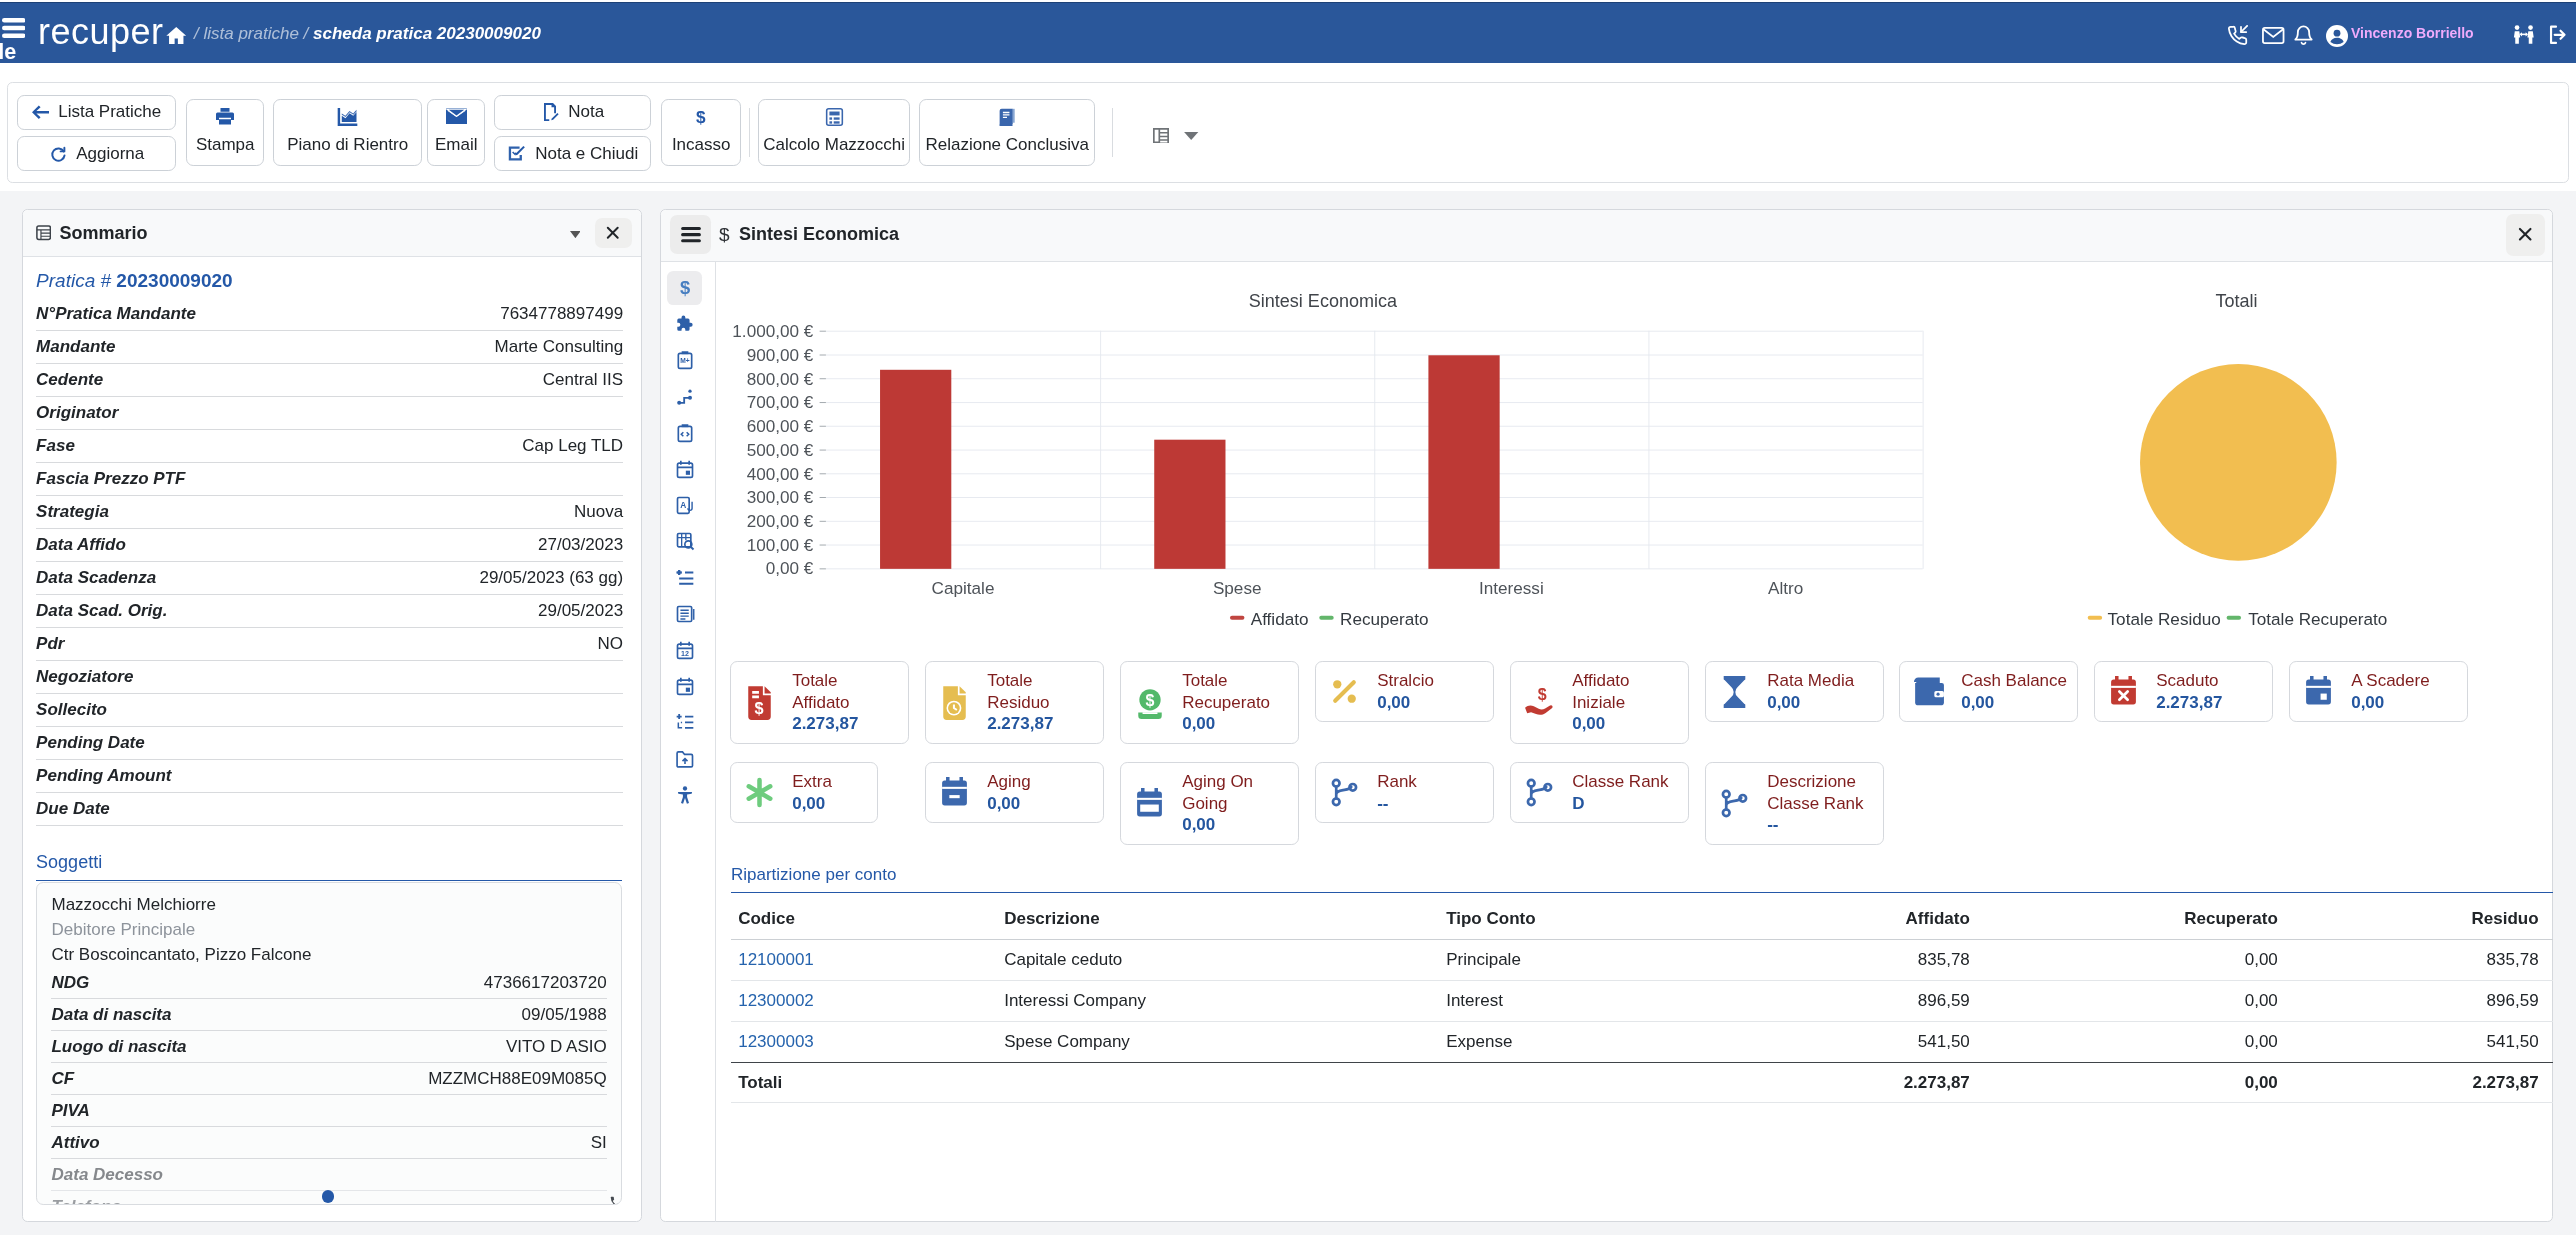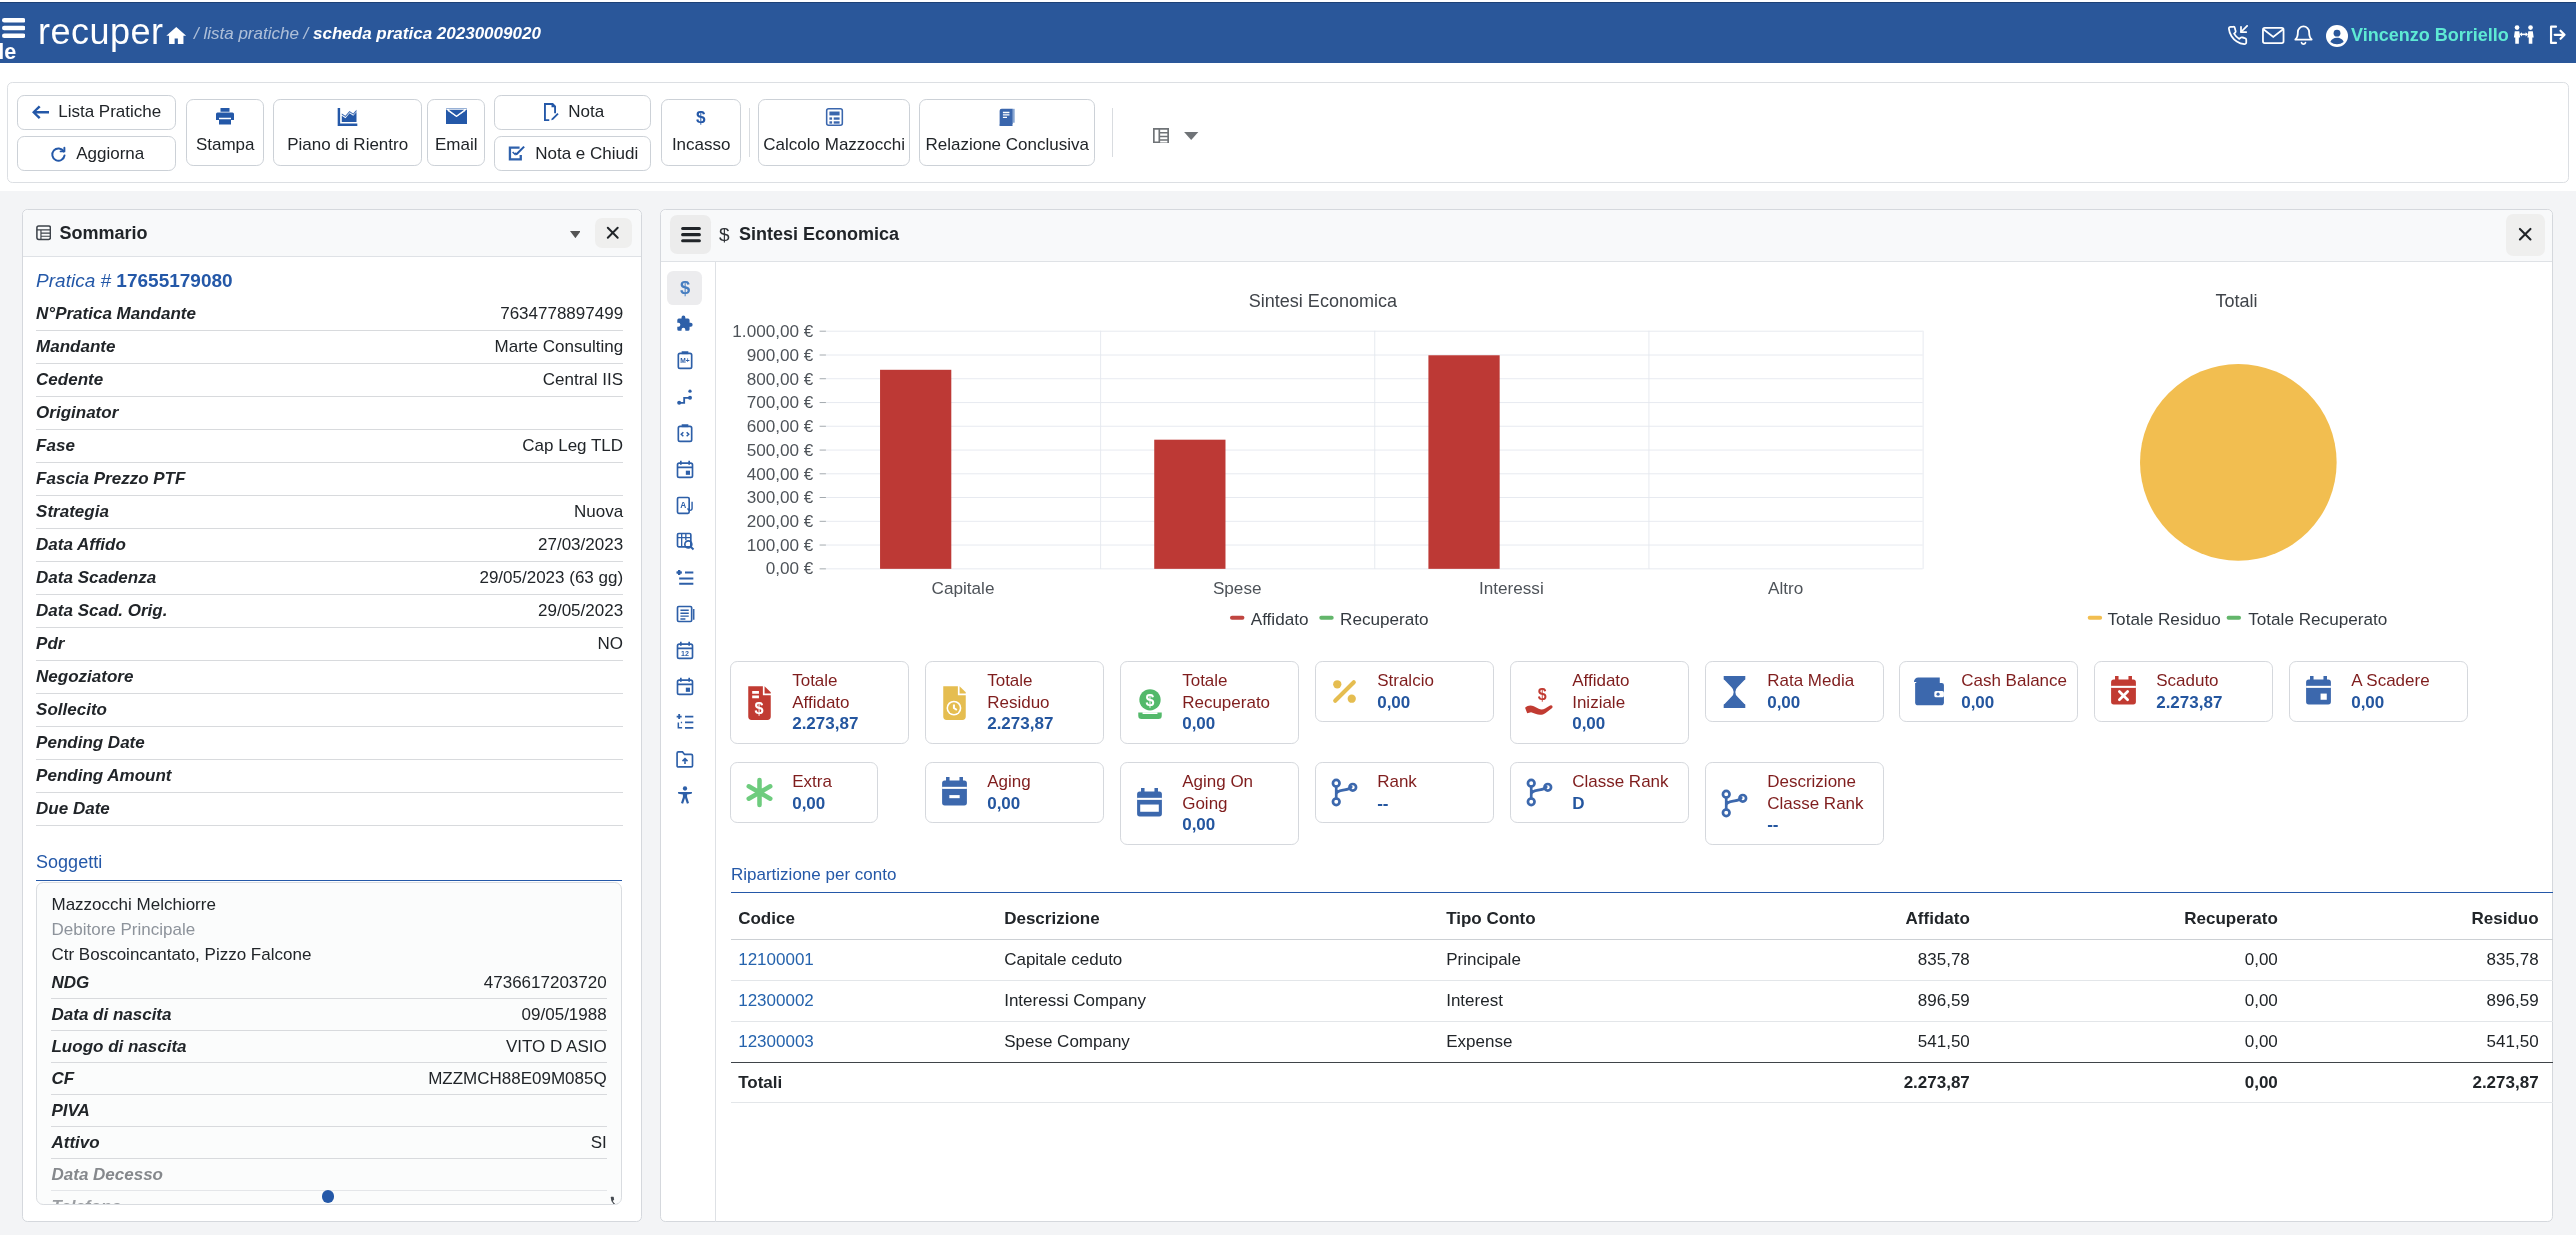--- a/index.html
+++ b/index.html
@@ -7,21 +7,21 @@
 #page{position:relative;width:2576px;height:1236px;overflow:hidden;
   font-family:"Liberation Sans",sans-serif;color:#212529;background:#fff}
 .abs{position:absolute}
 
 #nav{position:absolute;left:0;top:1.8px;width:2576px;height:61px;background:#2a579a;border-top:1.8px solid #1d4176}
 #nav svg{display:block}
 .logo{position:absolute;left:38px;top:8px;font-size:36px;color:#fff;letter-spacing:0.5px}
 .crumb{position:absolute;left:194px;top:21.6px;font-size:17px;font-style:italic;color:rgba(255,255,255,.62)}
 .crumb b{color:#fff;font-weight:bold}
 .navico{position:absolute;top:21.6px}
-#uname{position:absolute;left:2351px;top:22.5px;font-size:18px;font-weight:bold;color:#5eead4}
+#uname{position:absolute;left:2351px;top:22.5px;font-size:14px;font-weight:bold;color:#f0abfc}
 
 #tbar{position:absolute;left:7.2px;top:82px;width:2562px;height:101px;background:#fff;border:0.9px solid #dcdfe3;border-radius:5.4px}
 .btn{position:absolute;background:#fff;border:0.9px solid #ccd1d7;border-radius:7.2px;font-size:17px;color:#212529;
   display:flex;align-items:center;justify-content:center;gap:9px;white-space:nowrap}
 .vbtn{flex-direction:column;justify-content:space-between;padding:8px 5.4px 10px}
 .tdiv{position:absolute;width:0.9px;background:#d9dce0}
 
 .panel{position:absolute;background:#fff;border:0.9px solid #d5d8dd;border-radius:5.4px}
 .phead{position:absolute;left:0;top:0;right:0;background:#f8f9fa;border-bottom:0.9px solid #dfe2e6;border-radius:5.4px 5.4px 0 0}
 .xbtn{position:absolute;background:#efefee;border-radius:7.2px;display:flex;align-items:center;justify-content:center}
@@ -185,21 +185,21 @@
       <span class="abs" style="left:37px;top:12.6px;font-size:18px;font-weight:bold">Sommario</span>
       <svg class="abs" style="left:547px;top:21px" width="10.8" height="7.2" viewBox="0 0 12 8" fill="#555">
           <path d="M0 0h12L6 8z"></path>
         </svg>
       <div class="xbtn" style="left:572px;top:8px;width:37px;height:30px">
         <svg width="13.5" height="13.5" viewBox="0 0 15 15" stroke="#212529" stroke-width="2.2" stroke-linecap="round">
             <path d="M2 2l11 11M13 2 2 13"></path>
           </svg>
       </div>
     </div>
-    <div class="abs blue" style="left:13.5px;top:60px;font-size:19px"><i>Pratica # </i><b>17655179080</b></div>
+    <div class="abs blue" style="left:13.5px;top:60px;font-size:19px"><i>Pratica # </i><b>20230009020</b></div>
     <div class="abs" style="left:13.5px;top:88px;width:587px">
       <div class="srow">
           <span class="lab">N°Pratica Mandante</span>
           <span>7634778897499</span>
         </div>
       <div class="srow">
           <span class="lab">Mandante</span>
           <span>Marte Consulting</span>
         </div>
       <div class="srow">

